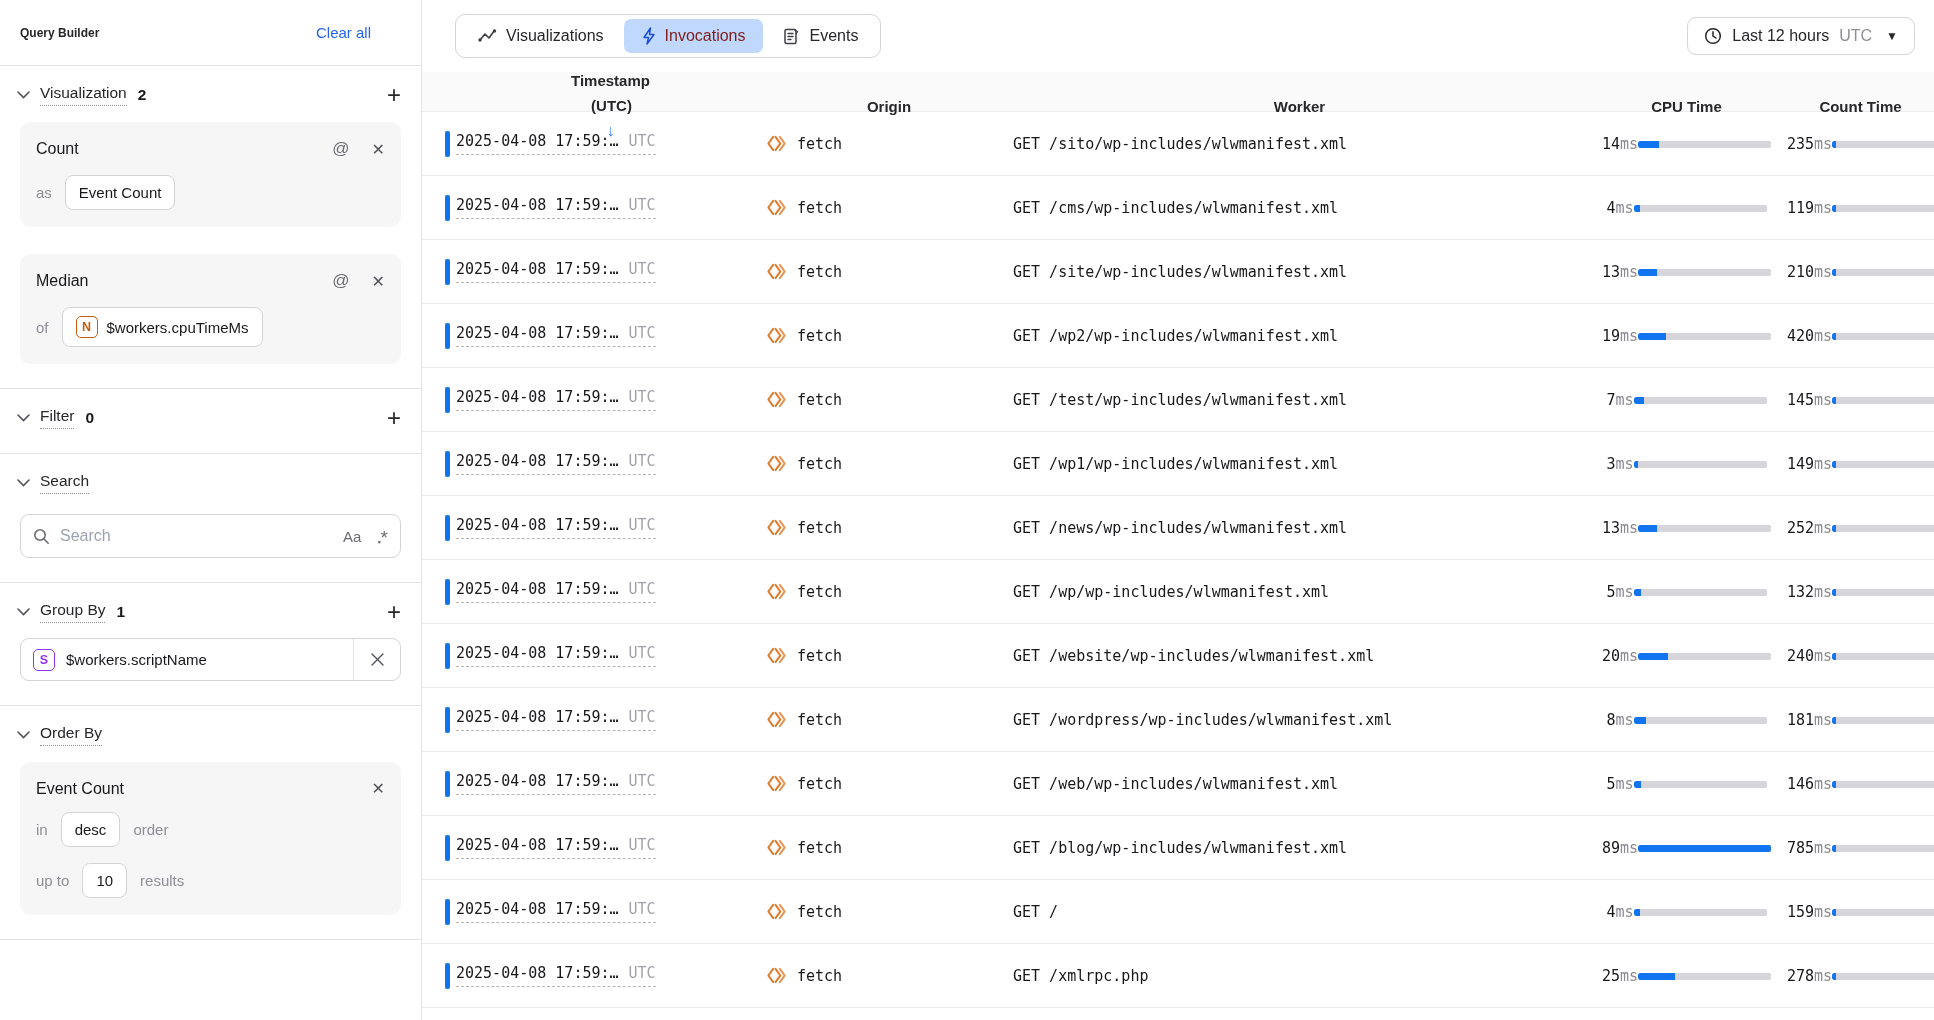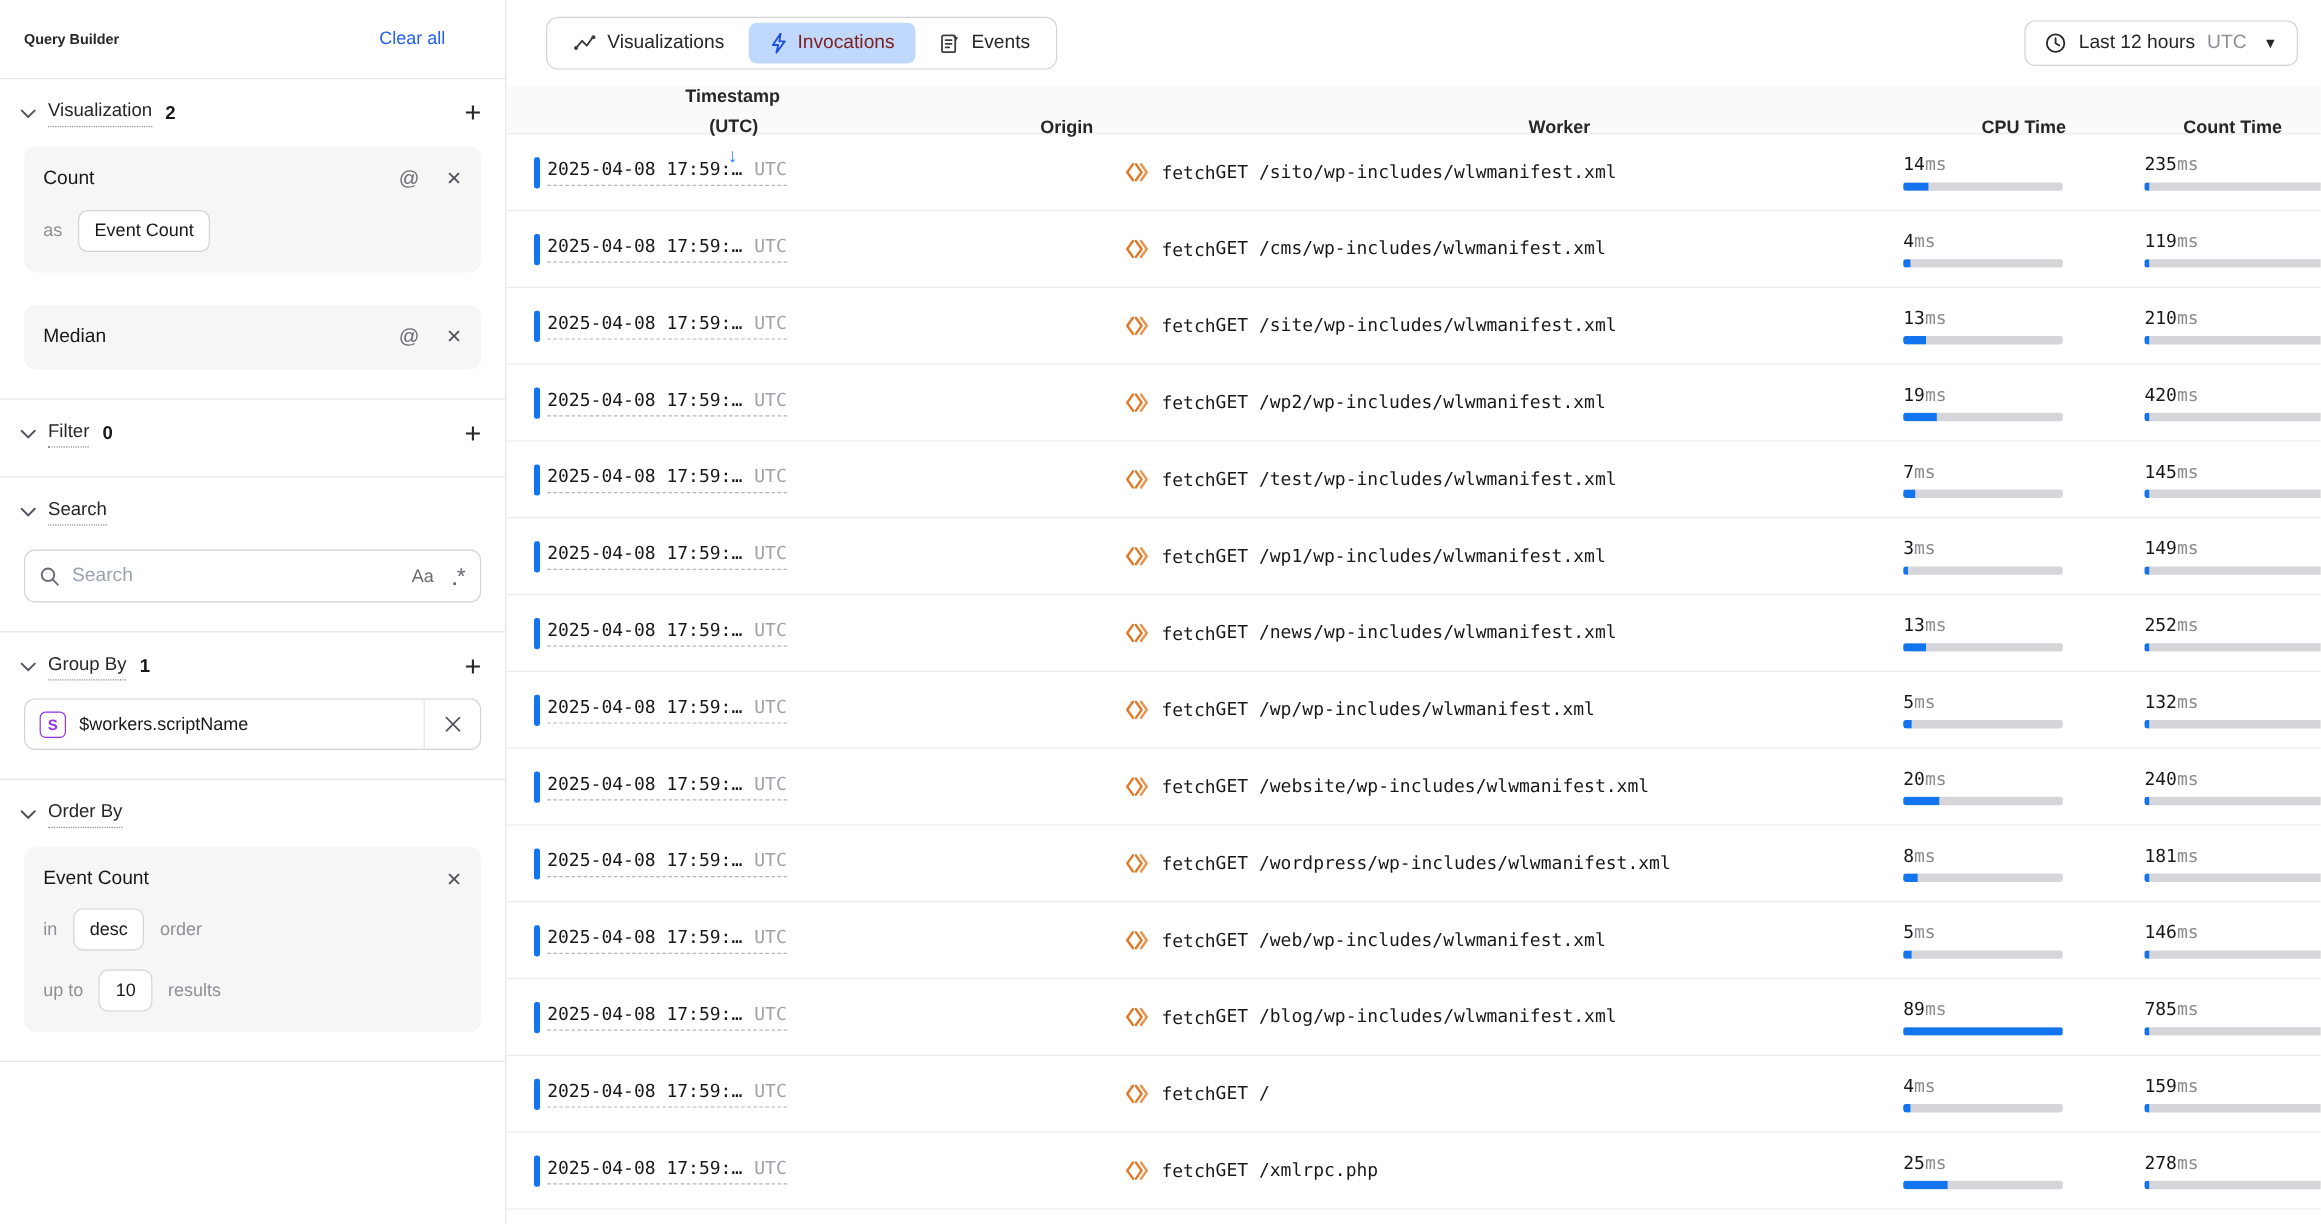--- a/index.html
+++ b/index.html
@@ -75,23 +75,23 @@
   .th { display:flex; align-items:center; gap:8px;flex-direction:column; }
   .th .tz-h { margin-left:2px; }
   .sort-arrow { color:#3b82f6; font-size:16px; font-weight:700; cursor:pointer; }
   .trow { height:64px; border-bottom:1px solid #ececec; cursor:pointer; }
   .ind-cell { display:flex; justify-content:flex-end; height:100%; align-items:center; }
   .indicator { width:5px; height:26px; border-radius:2px; background:#1374ef; margin-right:6px; }
   .mono { font-family:"DejaVu Sans Mono","Liberation Mono",monospace; }
   .ts-wrap { display:inline-flex; align-items:baseline; border-bottom:1px dashed #b6b6b6; padding-bottom:4px; }
   .ts { font-size:15px; color:#18181b; }
   .tz { font-size:15px; color:#a1a1aa; margin-left:10px; }
-  .origin-cell { display:flex; align-items:center; gap:9px;justify-content:flex-end; }
+  .origin-cell { display:flex; align-items:center; gap:9px; }
   .origin-label, .worker { font-size:15px; color:#18181b; }
-  .metric-cell { display:flex; flex-direction:column; justify-content:center; }
+  .metric-cell { display:flex; flex-direction:row; justify-content:center; }
   .metric-val { font-size:15px; color:#18181b; }
   .metric-unit { color:#8a8a90; }
   .bar { height:7px; background:#d6d6da; border-radius:2px; margin-top:6px; position:relative; overflow:hidden; }
   .cpu-bar { width:133px; }
   .wall-bar { width:330px; }
   .fill { position:absolute; left:0; top:0; bottom:0; background:#1374ef; border-radius:2px 0 0 2px; }
   svg { display:block; }
 </style>
 </head>
 <body>
@@ -132,20 +132,27 @@
         </div>
       </div>
 
       <div class="card">
         <div class="card-top">
           <span class="card-title">Median</span>
           <span class="card-icons">
             <span class="at-icon">@</span>
             <span class="x-icon">✕</span>
           </span>
+        </div>
+        <div class="card-row">
+          <span class="muted">of</span>
+          <button class="pill-btn">
+            <span class="badge badge-n">N</span>
+            <span>$workers.cpuTimeMs</span>
+          </button>
         </div>
       </div>
     </div>
 
     <div class="sec">
       <div class="sec-head">
         <span class="chev">
           <svg width="13" height="8" viewBox="0 0 13 8">
               <path d="M1 1l5.5 5.5L12 1" fill="none" stroke="#52525b" stroke-width="1.6" stroke-linecap="round"></path>
             </svg>

